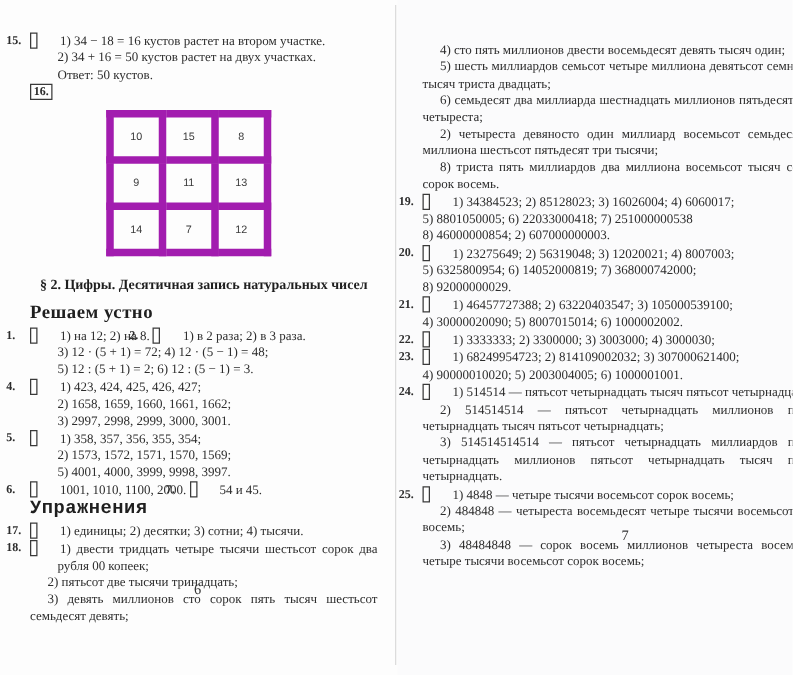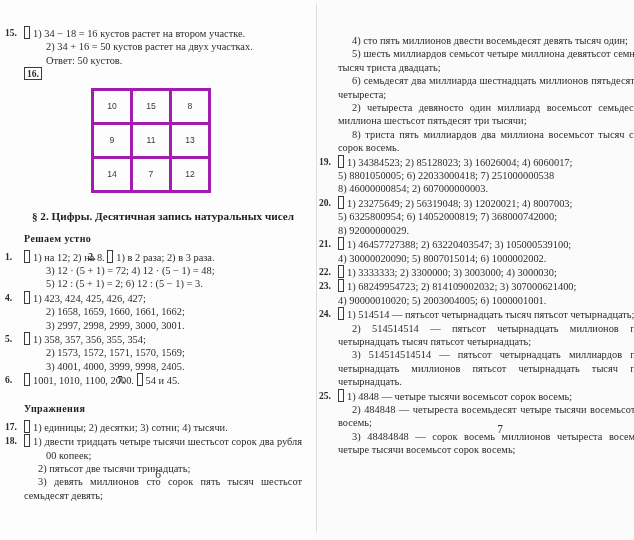--- a/index.html
+++ b/index.html
@@ -72,58 +72,58 @@
   }
   .hang2 {
     padding-left: 22px;
     text-indent: 0;
   }
   
   .num {
     display: inline-block;
     border: 1px solid #3a3a3a;
     padding: 0 2px 0 2px;
-    margin-right: 3px;
+    margin-right: 18px;
     font-weight: bold;
     font-size: 9.6px;
     line-height: 11px;
     vertical-align: 1px;
     background: #ffffff;
   }
   .section-head {
     font-weight: bold;
     font-size: 11.2px;
     line-height: 14px;
     margin: 16px 0 9px 0;
     color: #1f1f1f;
     text-align: center;
   }
   .sub-head {
     font-weight: bold;
-    font-size: 10px;
+    font-size: 15px;
     line-height: 13px;
     margin: 0 0 5px 0;
     letter-spacing: 0.4px;
     color: #1f1f1f;
   }
   .sub-head-sp {
-    margin-top: 14px;
+    font-family: Liberation Mono, monospace;
   }
   
   .grid-wrap {
     margin: 6px 0 0 0;
     display: flex;
     justify-content: center;
     padding-right: 24px;
   }
   table.grid {
     border-collapse: collapse;
   }
   table.grid td {
-    border: 3px solid #a21caf;
+    border: 6px solid #a21caf;
     width: 34px;
     height: 29px;
     text-align: center;
     vertical-align: middle;
     font-size: 8.6px;
     color: #3a3a3a;
     font-family: "Liberation Sans", sans-serif;
   }
   .folio {
     position: absolute;
@@ -199,21 +199,21 @@
       <div class="para hang">
         <span class="num">4.</span><span>1) 423, 424, 425, 426, 427;</span>
       </div>
       <div class="para hang2">2) 1658, 1659, 1660, 1661, 1662;</div>
       <div class="para hang2">3) 2997, 2998, 2999, 3000, 3001.</div>
 
       <div class="para hang">
         <span class="num">5.</span><span>1) 358, 357, 356, 355, 354;</span>
       </div>
       <div class="para hang2">2) 1573, 1572, 1571, 1570, 1569;</div>
-      <div class="para hang2">3) 4001, 4000, 3999, 9998, 2405.</div>
+      <div class="para hang2">5) 4001, 4000, 3999, 9998, 3997.</div>
 
       <div class="para hang">
         <span class="num">6.</span><span>1001, 1010, 1100, 2000.</span>
         <span class="num">7.</span><span>54 и 45.</span>
       </div>
     </div>
 
     <div class="sub-head sub-head-sp">Упражнения</div>
 
     <div class="body-text">

